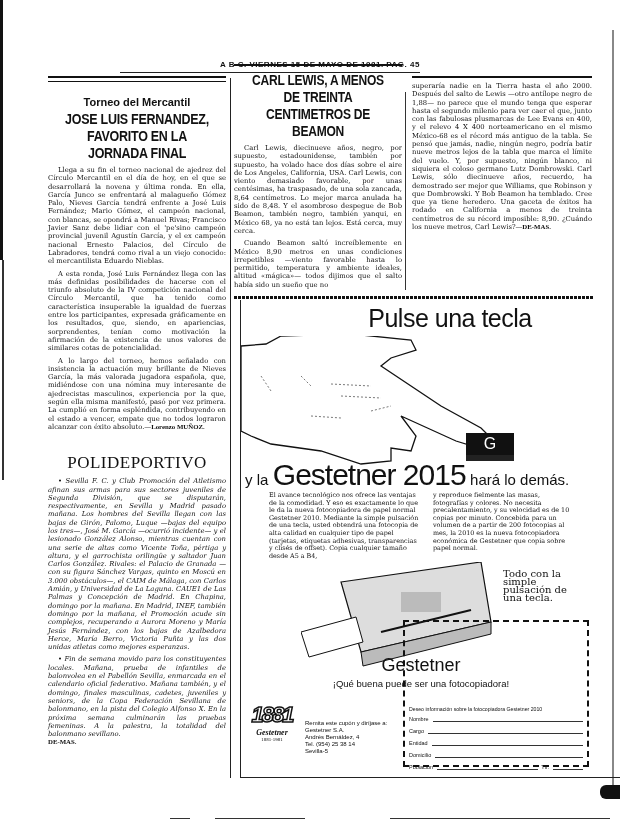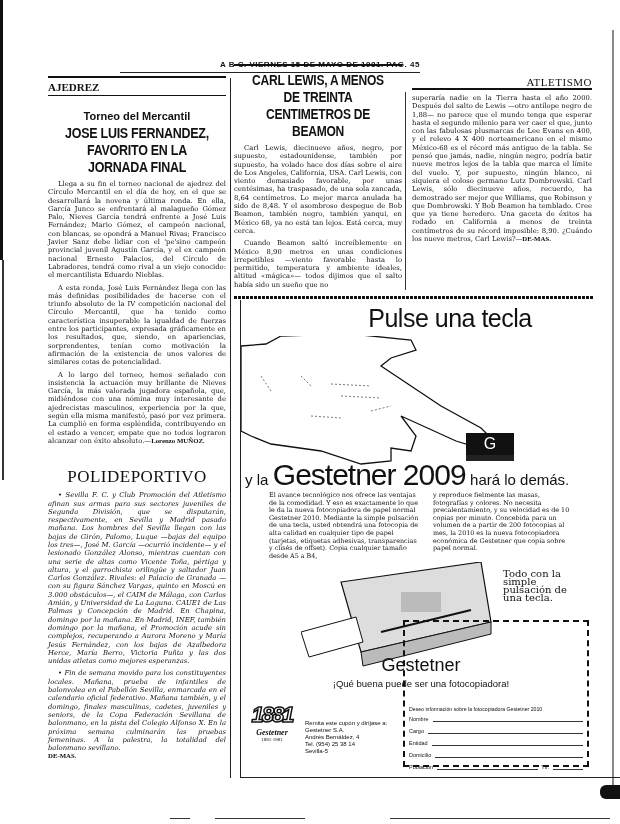--- a/index.html
+++ b/index.html
@@ -78,21 +78,20 @@
 <div class="edge-left"></div>
 <div class="edge-left2"></div>
 <div class="edge-right"></div>
 <div class="edge-right-blob"></div>
 
 <div class="header">A B C.  VIERNES 15 DE MAYO DE 1981.  PAG. 45</div>
 <div class="header-rule"></div>
 
 <div class="col-left">
   <div class="top-rule"></div>
-  <div class="section-label">AJEDREZ</div>
   <div class="section-rule"></div>
   <div class="kicker">Torneo del Mercantil</div>
   <div class="headline">JOSE LUIS FERNANDEZ, FAVORITO EN LA JORNADA FINAL</div>
   <p class="body-text">Llega a su fin el torneo nacional de ajedrez del Círculo Mercantil en el día de hoy, en el que se desarrollará la novena y última ronda. En ella, García Junco se enfrentará al malagueño Gómez Palo, Nieves García tendrá enfrente a José Luis Fernández; Mario Gómez, el campeón nacional, con blancas, se opondrá a Manuel Rivas; Francisco Javier Sanz debe lidiar con el 'pe'sino campeón provincial juvenil Agustín García, y el ex campeón nacional Ernesto Palacios, del Círculo de Labradores, tendrá como rival a un viejo conocido: el mercantilista Eduardo Nieblas.</p>
   <p class="body-text">A esta ronda, José Luis Fernández llega con las más definidas posibilidades de hacerse con el triunfo absoluto de la IV competición nacional del Círculo Mercantil, que ha tenido como característica insuperable la igualdad de fuerzas entre los participantes, expresada gráficamente en los resultados, que, siendo, en apariencias, sorprendentes, tenían como motivación la afirmación de la existencia de unos valores de similares cotas de potencialidad.</p>
   <p class="body-text"><span>A lo largo del torneo, hemos señalado con insistencia la actuación muy brillante de Nieves García, la más valorada jugadora española, que, midiéndose con una nómina muy interesante de ajedrecistas masculinos, experiencia por la que, según ella misma manifestó, pasó por vez primera. La cumplió en forma espléndida, contribuyendo en el estado a vencer, empate que no todos lograron alcanzar con éxito absoluto.—</span><span class="signature">Lorenzo MUÑOZ.</span></p>
   <div class="poli">POLIDEPORTIVO</div>
   <p class="body-text italic">• Sevilla F. C. y Club Promoción del Atletismo afinan sus armas para sus sectores juveniles de Segunda División, que se disputarán, respectivamente, en Sevilla y Madrid pasado mañana. Los hombres del Sevilla llegan con las bajas de Girón, Palomo, Luque —bajas del equipo los tres—, José M. García —ocurrió incidente— y el lesionado González Alonso, mientras cuentan con una serie de altas como Vicente Toña, pértiga y altura, y el garrochista orilingüe y saltador Juan Carlos González. Rivales: el Palacio de Granada —con su figura Sánchez Vargas, quinto en Moscú en 3.000 obstáculos—, el CAIM de Málaga, con Carlos Amián, y Universidad de La Laguna. CAUE1 de Las Palmas y Concepción de Madrid. En Chapina, domingo por la mañana. En Madrid, INEF, también domingo por la mañana, el Promoción acude sin complejos, recuperando a Aurora Moreno y María Jesús Fernández, con los bajas de Azalbedora Herce, María Berro, Victoria Puñta y las dos unidas atletas como mejores esperanzas.</p>
   <p class="body-text italic">• Fin de semana movido para los constituyentes locales. Mañana, prueba de infantiles de balonvolea en el Pabellón Sevilla, enmarcada en el calendario oficial federativo. Mañana también, y el domingo, finales masculinas, cadetes, juveniles y seniors, de la Copa Federación Sevillana de balonmano, en la pista del Colegio Alfonso X. En la próxima semana culminarán las pruebas femeninas. A la palestra, la totalidad del balonmano sevillano.</p>
   <p class="body-text signature" style="text-indent:0;margin-top:0">DE-MAS.</p>
@@ -103,38 +102,37 @@
 <div class="col-mid">
   <div class="top-rule"></div>
   <div class="headline">CARL LEWIS, A MENOS DE TREINTA CENTIMETROS DE BEAMON</div>
   <p class="body-text">Carl Lewis, diecinueve años, negro, por supuesto, estadounidense, también por supuesto, ha volado hace dos días sobre el aire de Los Angeles, California, USA. Carl Lewis, con viento demasiado favorable, por unas centésimas, ha traspasado, de una sola zancada, 8,64 centímetros. Lo mejor marca anulada ha sido de 8,48. Y el asombroso despegue de Bob Beamon, también negro, también yanqui, en México 68, ya no está tan lejos. Está cerca, muy cerca.</p>
   <p class="body-text">Cuando Beamon saltó increíblemente en México 8,90 metros en unas condiciones irrepetibles —viento favorable hasta lo permitido, temperatura y ambiente ideales, altitud «mágica»— todos dijimos que el salto había sido un sueño que no</p>
 </div>
 
 <div class="mid-right-divider"></div>
 
 <div class="col-right">
-  <div class="atle-label">ATLETISMO</div>
   <div class="top-rule"></div>
   <p class="body-text" style="text-indent:0"><span>superaría nadie en la Tierra hasta el año 2000. Después del salto de Lewis —otro antílope negro de 1,88— no parece que el mundo tenga que esperar hasta el segundo milenio para ver caer el que, junto con las fabulosas plusmarcas de Lee Evans en 400, y el relevo 4 X 400 norteamericano en el mismo México-68 es el récord más antiguo de la tabla. Se pensó que jamás, nadie, ningún negro, podría batir nueve metros lejos de la tabla que marca el límite del vuelo. Y, por supuesto, ningún blanco, ni siquiera el coloso germano Lutz Dombrowski. Carl Lewis, sólo diecinueve años, recuerdo, ha demostrado ser mejor que Williams, que Robinson y que Dombrowski. Y Bob Beamon ha temblado. Cree que ya tiene heredero. Una gaceta de éxitos ha rodado en California a menos de treinta centímetros de su récord imposible: 8,90. ¿Cuándo los nueve metros, Carl Lewis?—</span><span class="signature">DE-MAS.</span></p>
 </div>
 
 <div class="dashed-rule"></div>
 
 <div class="ad">
   <div class="ad-title">Pulse una tecla</div>
   <svg class="hand" viewBox="0 0 300 130">
     <path d="M0 10 L25 8 L40 0 L110 -2 L170 4 L175 14 L150 22 L140 30 L200 70 L240 92 L250 102 L238 112 L215 105 L160 80 L175 100 L170 115 L150 112 L150 125 L120 128 L80 115 L30 108 L10 100 L0 95 Z" fill="#fff" stroke="#111" stroke-width="1.3"></path>
     <path d="M20 40 L30 55 M60 40 L70 50 M90 48 L130 50 M100 60 L140 62 M70 80 L100 82 M130 75 L150 70" stroke="#555" stroke-width="0.8" stroke-dasharray="2 2"></path>
   </svg>
   <div class="key">G</div>
   <div class="key-base"></div>
   <div class="ad-slogan">
     <span class="small">y la</span>
-    <span class="big">Gestetner 2009</span>
+    <span class="big">Gestetner 2015</span>
     <span class="small">hará lo demás.</span>
   </div>
   <div class="ad-desc-left">El avance tecnológico nos ofrece las ventajas de la comodidad. Y eso es exactamente lo que le da la nueva fotocopiadora de papel normal Gestetner 2010. Mediante la simple pulsación de una tecla, usted obtendrá una fotocopia de alta calidad en cualquier tipo de papel (tarjetas, etiquetas adhesivas, transparencias y clisés de offset). Copia cualquier tamaño desde A5 a B4,</div>
   <div class="ad-desc-right">y reproduce fielmente las masas, fotografías y colores. No necesita precalentamiento, y su velocidad es de 10 copias por minuto. Concebida para un volumen de a partir de 200 fotocopias al mes, la 2010 es la nueva fotocopiadora económica de Gestetner que copia sobre papel normal.</div>
   <div class="ad-desc-tag">Todo con la simple pulsación de una tecla.</div>
   <svg class="copier" viewBox="0 0 200 110">
     <polygon points="40,20 180,0 190,60 60,90" fill="#ddd" stroke="#111" stroke-width="1.2"></polygon>
     <polygon points="60,90 190,60 190,72 62,104" fill="#bbb" stroke="#111" stroke-width="1"></polygon>
     <polygon points="0,70 55,55 62,80 8,95" fill="#fff" stroke="#111" stroke-width="1"></polygon>
     <line x1="80" y1="70" x2="170" y2="48" stroke="#111" stroke-width="2"></line>

